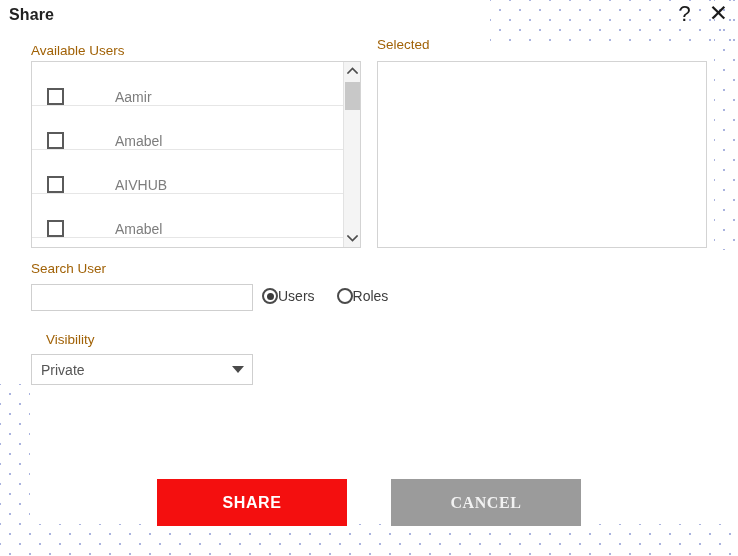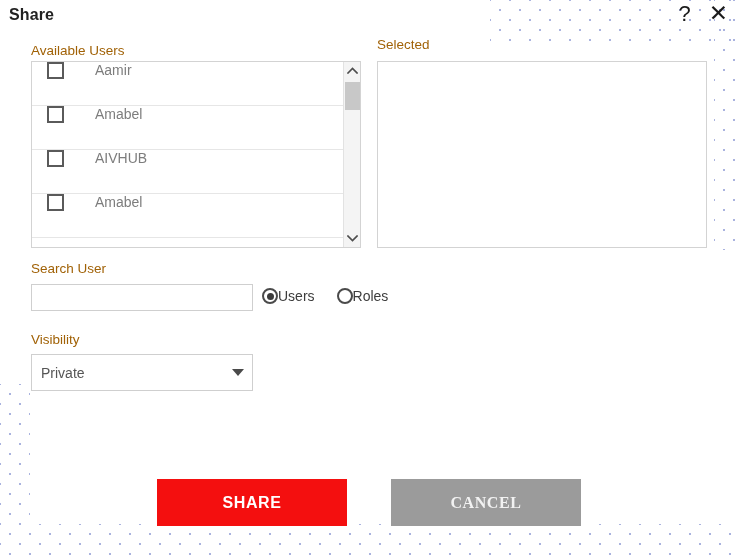--- a/index.html
+++ b/index.html
@@ -133,26 +133,27 @@
     overflow: hidden;
     display: flex;
   }
   .user-list-rows {
     flex: 1 1 auto;
     overflow: hidden;
   }
   .user-row {
     height: 44px;
     display: flex;
-    align-items: flex-start;
+    align-items: flex-end;
     border-bottom: 1px solid #e6e6e6;
     padding-left: 15px;
     box-sizing: border-box;
     cursor: pointer;
     background: #ffffff;
+    gap: 20px;
   }
   .user-row:last-child {
     border-bottom: 1px solid #e6e6e6;
   }
   .cbox {
     width: 17px;
     height: 17px;
     border: 2px solid #5a5a5a;
     box-sizing: border-box;
     background: #ffffff;
@@ -270,29 +271,29 @@
     background: #3a3a3a;
   }
   .radio-text {
     font-size: 14px;
     color: #3c3c3c;
   }
 
   
   .lbl-visibility {
     position: absolute;
-    left: 31px;
+    left: 46px;
     top: 332px;
   }
   .vis-select {
     position: absolute;
     left: 31px;
     top: 354px;
     width: 222px;
-    height: 37px;
+    height: 31px;
     border: 1px solid #cfcfcf;
     box-sizing: border-box;
     background: #ffffff;
     display: flex;
     align-items: center;
     padding: 0 8px 0 9px;
     cursor: pointer;
   }
   .vis-value {
     flex: 1 1 auto;

